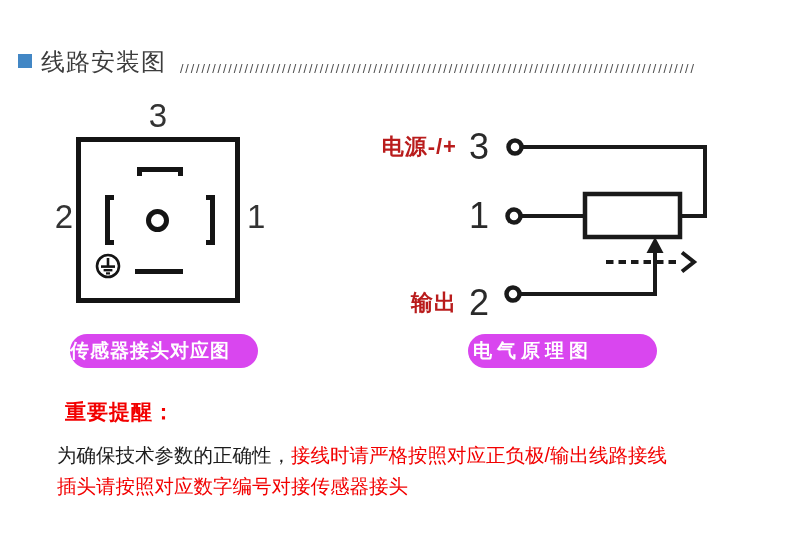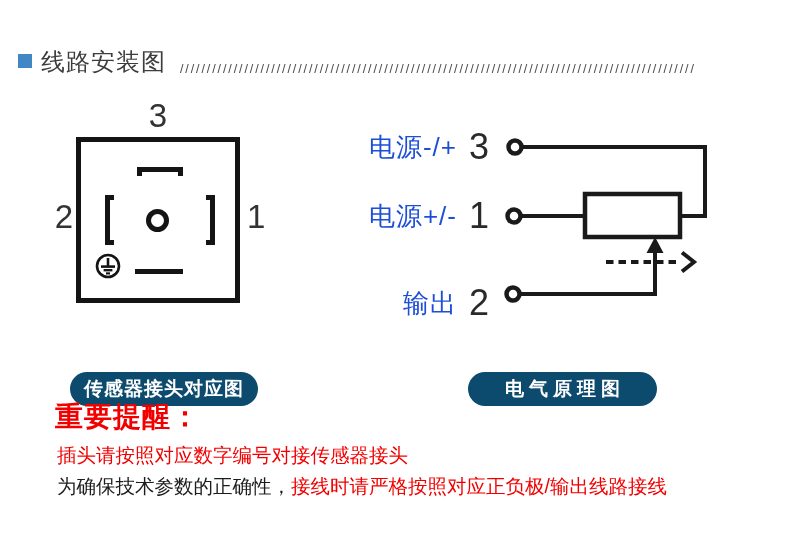--- a/index.html
+++ b/index.html
@@ -49,44 +49,44 @@
   }
   .center-ring {
     position: absolute; left: 65px; top: 67px;
     width: 13px; height: 13px; border: 5px solid #141414; border-radius: 50%;
   }
   .ground-icon { position: absolute; left: 14px; top: 111px; }
   .bottom-line { position: absolute; left: 54px; top: 127px; width: 48px; height: 5px; background: #141414; }
 
   
   .caption-pill {
-    position: absolute; top: 334px; height: 34px; background: #0c4a6e; border-radius: 17px;
+    position: absolute; top: 334px; height: 34px; background: #d946ef; border-radius: 17px;
     color: #ffffff; font-size: 19px; font-weight: 700;
-    display: flex; align-items: center; justify-content: center; margin-top: 38px;
+    display: flex; align-items: center; 
   }
   .caption-left  { left: 70px;  width: 188px; letter-spacing: 1px; }
   .caption-right { left: 468px; width: 189px; letter-spacing: 5px; text-indent: 5px; }
 
   
   .schematic { position: absolute; left: 340px; top: 100px; width: 450px; height: 290px; }
   .schematic svg { position: absolute; left: 0; top: 0; }
   .sch-row {
     position: absolute; right: 301px; height: 44px;
     display: flex; align-items: center; white-space: nowrap;
   }
   .sch-row-3 { top: 25px; }
   .sch-row-1 { top: 94px; }
   .sch-row-2 { top: 172px; margin-top: 9px; }
-  .sch-label { font-size: 26px; color: #1d4ed8; letter-spacing: 1px; }
+  .sch-label { font-size: 22px; color: #b91c1c; letter-spacing: 1px; font-weight: bold; }
   .sch-pin   { font-size: 36px; color: #2a2a2a; margin-left: 12px; }
 
   
   .notice-title {
-    position: absolute; left: 55px; top: 398px;
-    font-size: 28px; font-weight: 700; color: #f20000; letter-spacing: 1px;
+    position: absolute; left: 65px; top: 398px;
+    font-size: 21px; font-weight: 700; color: #f20000; letter-spacing: 1px;
   }
   .notice-body { position: absolute; left: 57px; top: 440px; width: 706px; font-size: 19.5px; line-height: 31px; }
   .notice-black { color: #1c1c1c; }
   .notice-red { color: #f20000; }
 </style>
 </head>
 <body>
 
 <div class="header">
   <div class="bullet"></div>
@@ -136,34 +136,33 @@
     <circle cx="175" cy="47" r="6.5" fill="#ffffff" stroke="#1a1a1a" stroke-width="4.5"></circle>
     <circle cx="174" cy="116" r="6.5" fill="#ffffff" stroke="#1a1a1a" stroke-width="4.5"></circle>
     <circle cx="173" cy="194" r="6.5" fill="#ffffff" stroke="#1a1a1a" stroke-width="4.5"></circle>
   </svg>
 
   <div class="sch-row sch-row-3">
     <span class="sch-label">电源-/+</span>
     <span class="sch-pin">3</span>
   </div>
   <div class="sch-row sch-row-1">
-    <span class="sch-label">电源+/-</span>
     <span class="sch-pin">1</span>
   </div>
   <div class="sch-row sch-row-2">
     <span class="sch-label">输出</span>
     <span class="sch-pin">2</span>
   </div>
 </div>
 
 <div class="caption-pill caption-right">
   <span>电气原理图</span>
 </div>
 
 <div class="notice-title">重要提醒：</div>
 <div class="notice-body">
   <div>
-    <span class="notice-red">插头请按照对应数字编号对接传感器接头</span>
+    <span class="notice-black">为确保技术参数的正确性，</span><span class="notice-red">接线时请严格按照对应正负极/输出线路接线</span>
   </div>
   <div>
-    <span class="notice-black">为确保技术参数的正确性，</span><span class="notice-red">接线时请严格按照对应正负极/输出线路接线</span>
+    <span class="notice-red">插头请按照对应数字编号对接传感器接头</span>
   </div>
 </div>
 
 </body></html>

